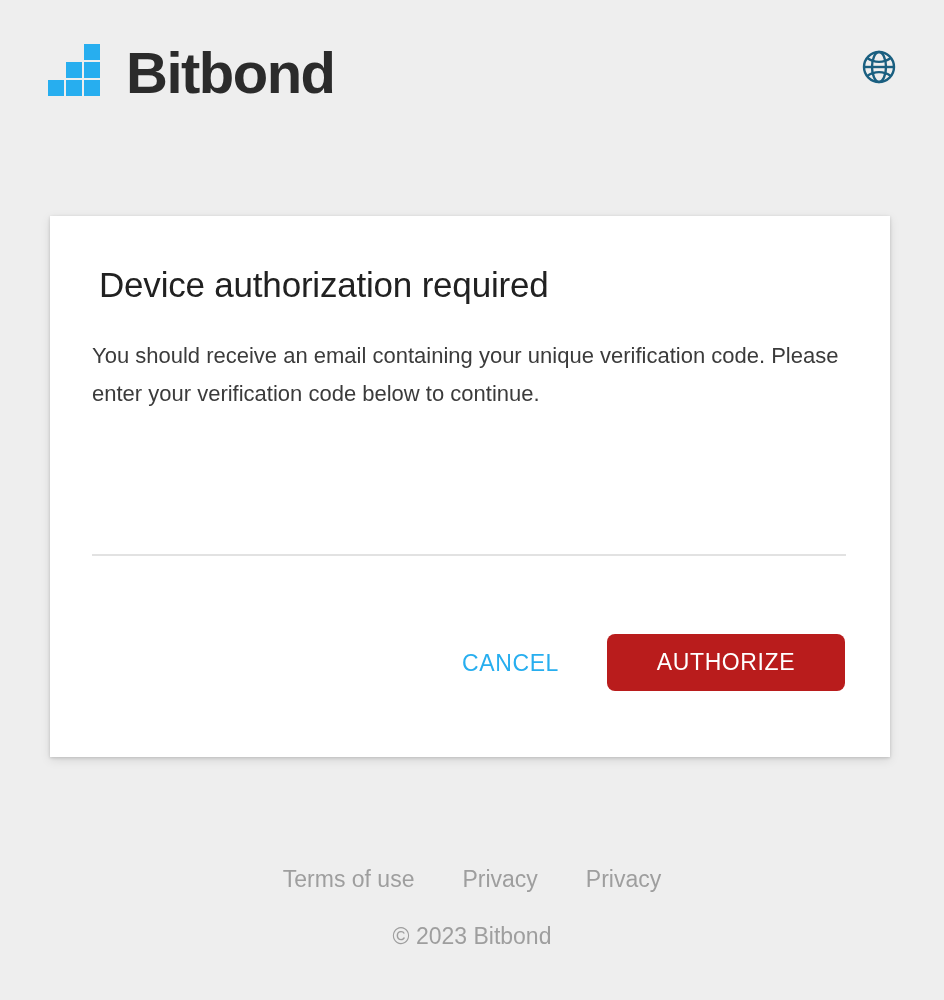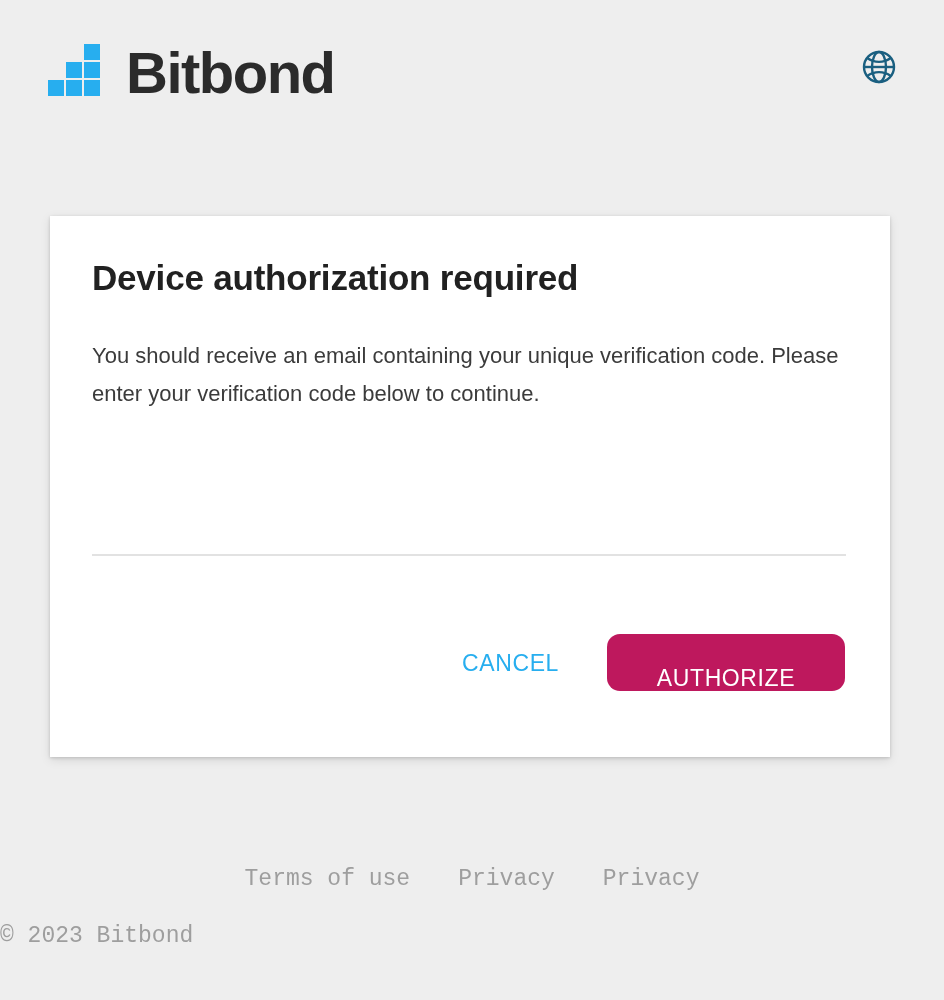--- a/index.html
+++ b/index.html
@@ -85,24 +85,24 @@
     height: 541px;
     background: #ffffff;
     box-shadow: 0 1px 3px rgba(0,0,0,0.16), 0 3px 10px rgba(0,0,0,0.10);
   }
   .card-title {
     position: absolute;
     left: 42px;
     top: 41px;
     font-size: 35px;
     color: #212121;
-    font-weight: bold;
+    font-weight: normal;
     line-height: 42px;
     letter-spacing: -0.2px;
-    margin: 0;
+    margin: 7px;
   }
   .card-body {
     position: absolute;
     left: 42px;
     top: 121px;
     width: 760px;
     font-size: 22px;
     line-height: 38px;
     color: #3b3b3b;
     margin: 0;
@@ -152,43 +152,42 @@
     font-family: "Liberation Sans", sans-serif;
     font-size: 23px;
     letter-spacing: 0.6px;
     color: #27aeef;
     cursor: pointer;
     padding: 14px 16px;
     margin-right: 32px;
     line-height: 28px;
   }
   .btn-raised {
-    background: #be185d;
+    background: #b91c1c;
     border: none;
-    border-radius: 13px;
+    border-radius: 8px;
     font-family: "Liberation Sans", sans-serif;
     font-size: 23px;
     letter-spacing: 0.6px;
     color: #ffffff;
     cursor: pointer;
     width: 238px;
     height: 57px;
     line-height: 57px;
-    padding: 16px;
+    padding: 0;
     text-align: center;
   }
 
   
   .footer {
     position: absolute;
     left: 0;
     top: 862px;
     width: 944px;
-    text-align: left;
-    font-family: Liberation Mono, monospace;
+    text-align: center;
   }
   .footer-links {
     display: flex;
     justify-content: center;
     align-items: center;
     gap: 48px;
   }
   .footer-link {
     font-size: 23px;
     color: #9e9e9e;

